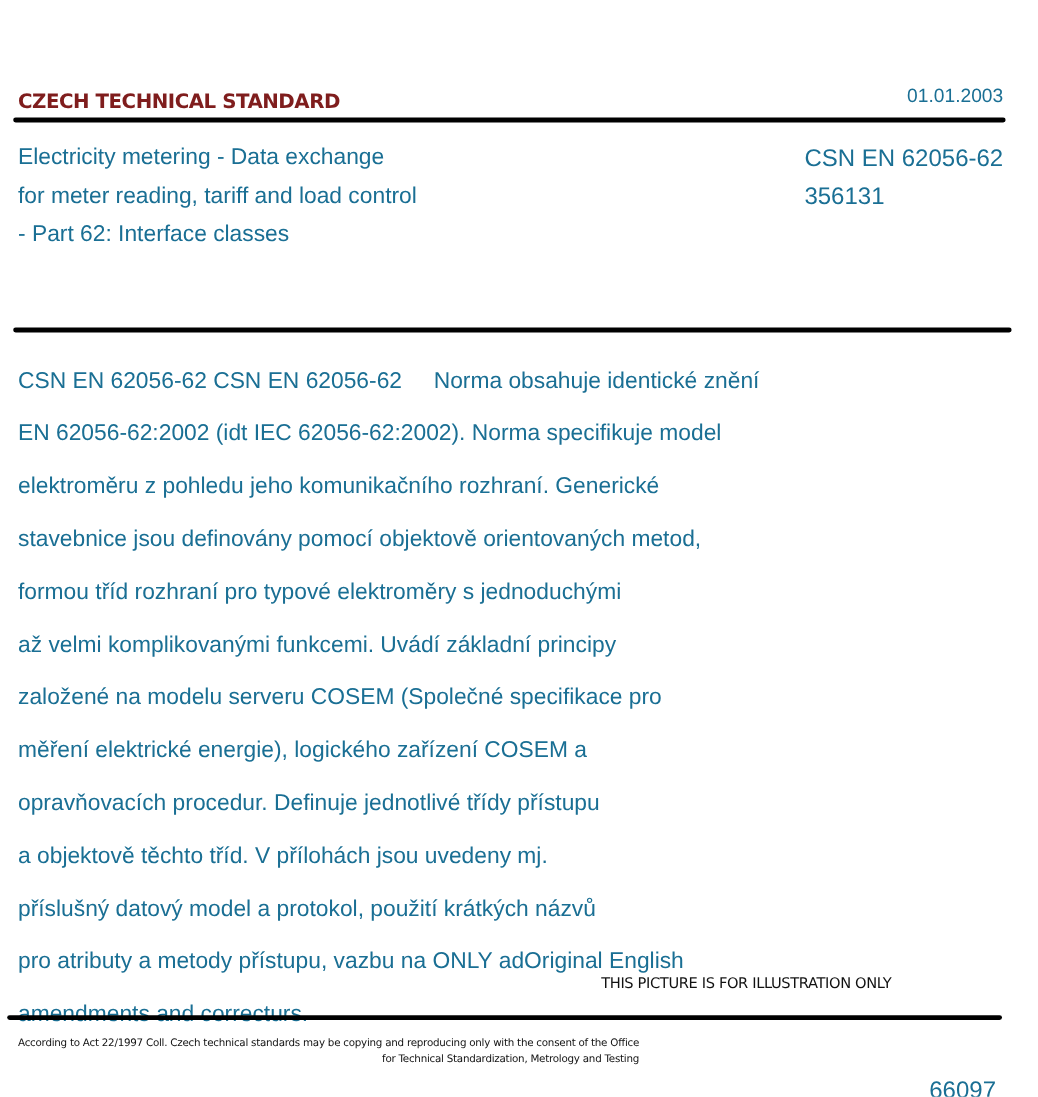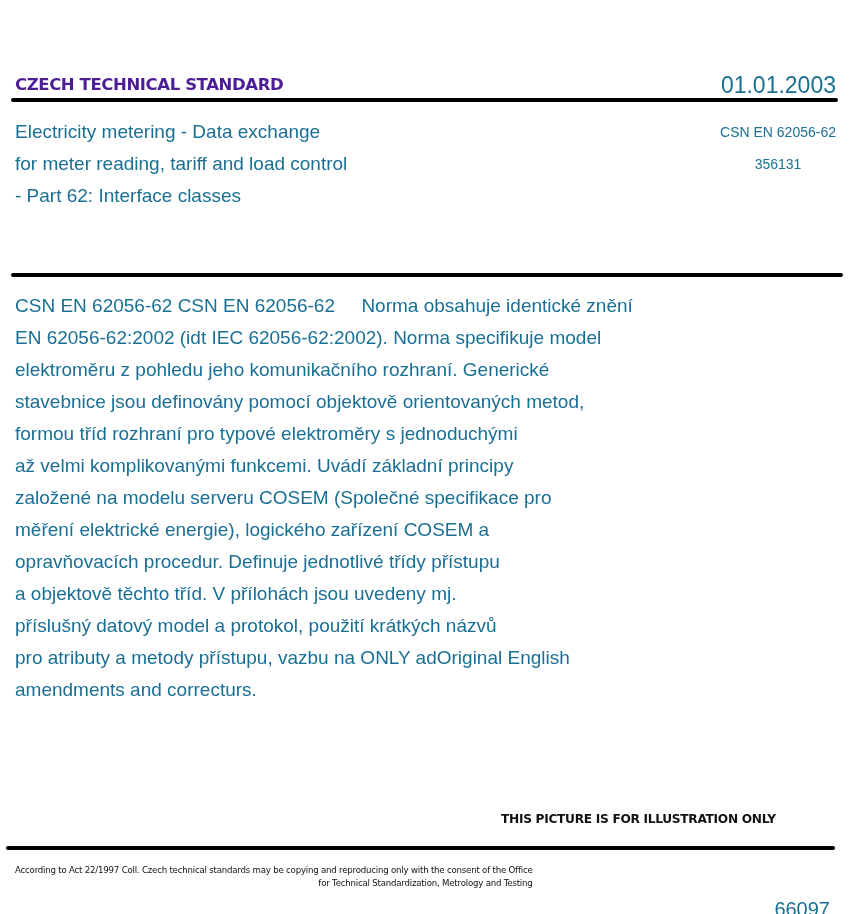--- a/index.html
+++ b/index.html
@@ -15,28 +15,28 @@
       font-family: "Liberation Sans", sans-serif;
     }
     .abs { position: absolute; }
     .teal { color: #1a6f94; }
     .header-label {
       left: 15px;
       top: 75px;
       font-family: "DejaVu Sans", sans-serif;
       font-weight: bold;
       font-size: 16.5px;
-      color: #4c1d95;
+      color: #7f1d1d;
       letter-spacing: -0.4px;
       white-space: nowrap;
     }
     .date {
       right: 29px;
       top: 72px;
-      font-size: 23px;
+      font-size: 16px;
       white-space: nowrap;
     }
     .rule {
       background: #000000;
       border-radius: 3px;
     }
     .rule-top { left: 11px; top: 98px; width: 827px; height: 4px; }
     .rule-mid { left: 11px; top: 273px; width: 832px; height: 4px; }
     .rule-bottom { left: 6px; top: 846px; width: 829px; height: 4px; }
 
@@ -44,39 +44,39 @@
       left: 15px;
       top: 116px;
       font-size: 19px;
       line-height: 32px;
     }
     .title-line { display: block; white-space: nowrap; }
 
     .code-block {
       right: 29px;
       top: 116px;
-      font-size: 14px;
+      font-size: 20px;
       line-height: 32px;
-      text-align: center;
+      text-align: left;
     }
     .code-line { display: block; white-space: nowrap; }
 
     .abstract {
       left: 15px;
       top: 290px;
       font-size: 19px;
       line-height: 32px;
     }
-    .abstract-line { display: block; white-space: pre; }
+    .abstract-line { display: block; white-space: pre; margin-top: 12px; }
 
     .illustration-note {
       left: 501px;
       top: 812px;
       font-family: "DejaVu Sans", sans-serif;
-      font-weight: bold;
+      font-weight: normal;
       font-size: 12.2px;
       color: #111111;
       letter-spacing: -0.3px;
       white-space: nowrap;
     }
 
     .legal {
       left: 15px;
       top: 864px;
       font-family: "DejaVu Sans", sans-serif;

